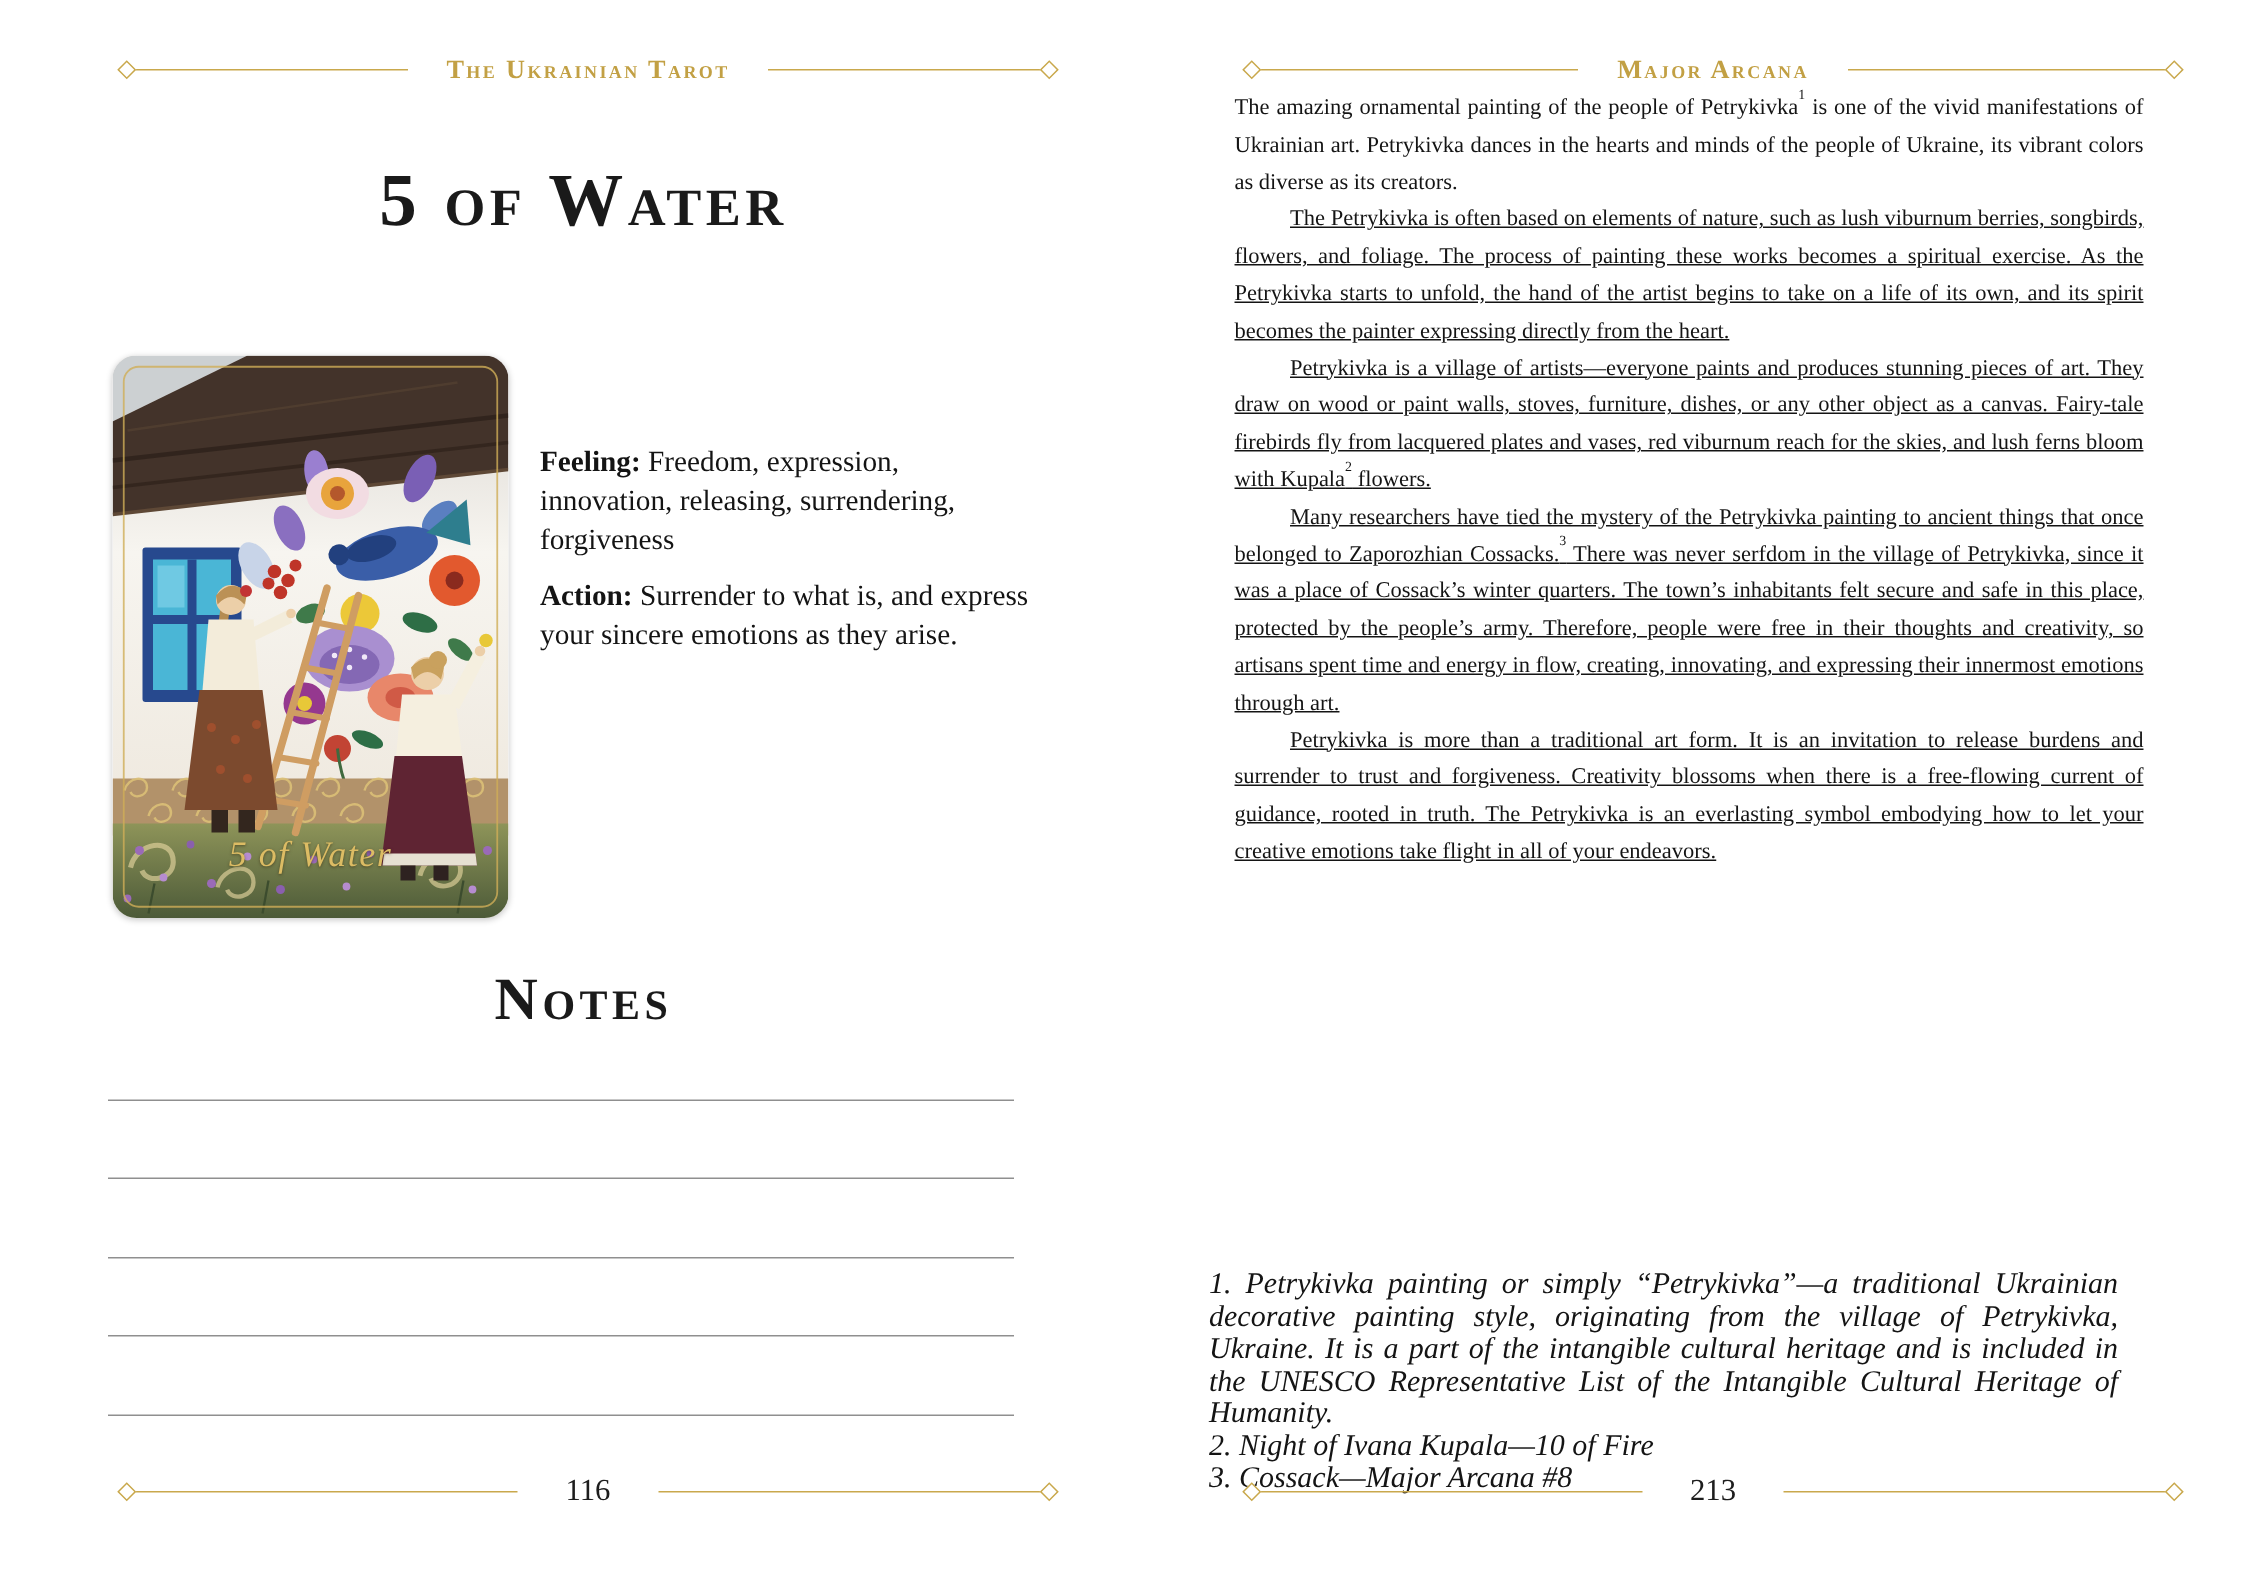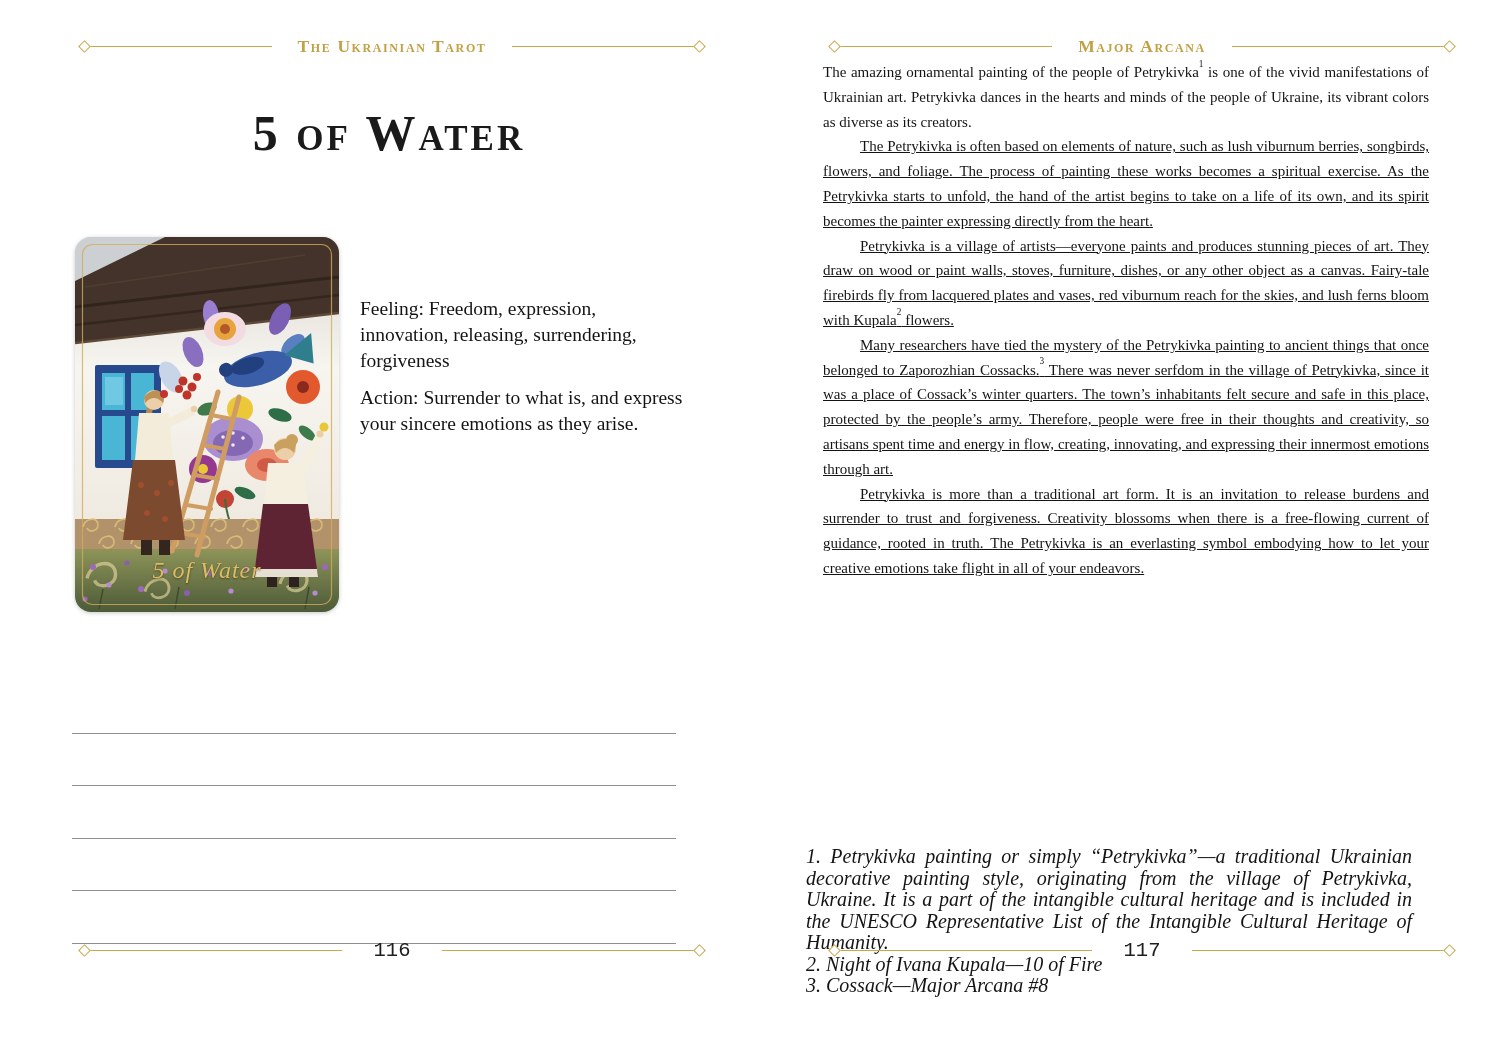--- a/index.html
+++ b/index.html
@@ -7,38 +7,38 @@
     width:1500px;height:1050px;background:#ffffff;position:relative;
     font-family:"Liberation Serif", serif;color:#141414;overflow:hidden;
   }
   .page{position:absolute;top:0;width:750px;height:1050px;padding-left:28px;}
   .page-left{left:0;}
   .page-right{left:750px;}
 
   
   .rule{position:absolute;left:80px;right:74px;display:flex;align-items:center;}
   .header-rule{top:36px;}
-  .footer-rule{top:939px;font-family:Liberation Mono, monospace;}
+  .footer-rule{top:983px;}
   .diamond{width:7px;height:7px;border:1.3px solid #c9a84c;transform:rotate(45deg);flex:0 0 auto;background:#fff;}
   .rline{flex:1 1 auto;height:1.4px;background:#c9a84c;}
   .rule-label{color:#c2a044;font-variant:small-caps;font-weight:600;font-size:17.5px;letter-spacing:1.6px;margin:0 26px;white-space:nowrap;}
   .page-num{color:#1d1d1d;font-size:20.5px;margin:0 32px;white-space:nowrap;}
 
   
   .card-title{position:absolute;top:104px;left:0;width:100%;text-align:center;margin:0;
     font-size:50px;font-weight:600;font-variant:small-caps;letter-spacing:3px;color:#1a1a1a;}
   .card{position:absolute;left:75px;top:237px;width:264px;height:375px;margin:0;
     border-radius:16px;overflow:hidden;box-shadow:0 1px 4px rgba(0,0,0,.22);}
   .card svg{display:block;width:100%;height:100%;}
   .card figcaption{position:absolute;left:0;right:0;bottom:28px;text-align:center;
     font-style:italic;font-size:24px;color:#dcbc64;letter-spacing:1px;
     text-shadow:0 1px 2px rgba(50,35,10,.55);}
   .attrs{position:absolute;left:360px;top:296px;width:328px;font-size:19.5px;line-height:26px;}
   .attrs p{margin:0 0 11px 0;}
-  .attrs b{font-weight:400;}
+  .attrs b{font-weight:700;}
   .notes-title{position:absolute;top:642px;left:0;width:100%;text-align:center;margin:0;
     font-size:40px;font-weight:600;font-variant:small-caps;letter-spacing:3px;color:#1a1a1a;}
   .notes-lines{position:absolute;left:72px;top:681px;width:604px;}
   .note-line{height:51.5px;border-bottom:1px solid #8f8f8f;}
 
   
   .body-text{position:absolute;left:73px;top:60px;width:606px;
     font-size:15px;line-height:24.8px;text-align:justify;}
   .para{margin:0;}
   .para.indent{text-indent:37px;text-decoration:underline;}
@@ -231,20 +231,21 @@
       <rect x="7.5" y="7.5" width="249" height="360" rx="10" fill="none" stroke="#cfae58" stroke-width="1.2" opacity="0.8"></rect>
     </svg>
     <figcaption>5 of Water</figcaption>
   </figure>
 
   <div class="attrs">
     <p><b>Feeling:</b> <span>Freedom, expression, innovation, releasing, surrendering, forgiveness</span></p>
     <p><b>Action:</b> <span>Surrender to what is, and express your sincere emotions as they arise.</span></p>
   </div>
 
+  <h2 class="notes-title">Notes</h2>
   <div class="notes-lines" id="notes-lines">
       <div class="note-line"></div>
       <div class="note-line"></div>
       <div class="note-line"></div>
       <div class="note-line"></div>
       <div class="note-line"></div>
     </div>
 
   <div class="rule footer-rule">
     <span class="diamond"></span>
@@ -274,17 +275,17 @@
     </div>
   <div class="footnotes" id="footnotes">
       <p class="footnote">1. Petrykivka painting or simply “Petrykivka”—a traditional Ukrainian decorative painting style, originating from the village of Petrykivka, Ukraine. It is a part of the intangible cultural heritage and is included in the UNESCO Representative List of the Intangible Cultural Heritage of Humanity.</p>
       <p class="footnote">2. Night of Ivana Kupala—10 of Fire</p>
       <p class="footnote">3. Cossack—Major Arcana #8</p>
     </div>
 
   <div class="rule footer-rule">
     <span class="diamond"></span>
     <span class="rline"></span>
-    <span class="page-num">117</span>
+    <span class="page-num">213</span>
     <span class="rline"></span>
     <span class="diamond"></span>
   </div>
 </section>
 
 </body></html>

